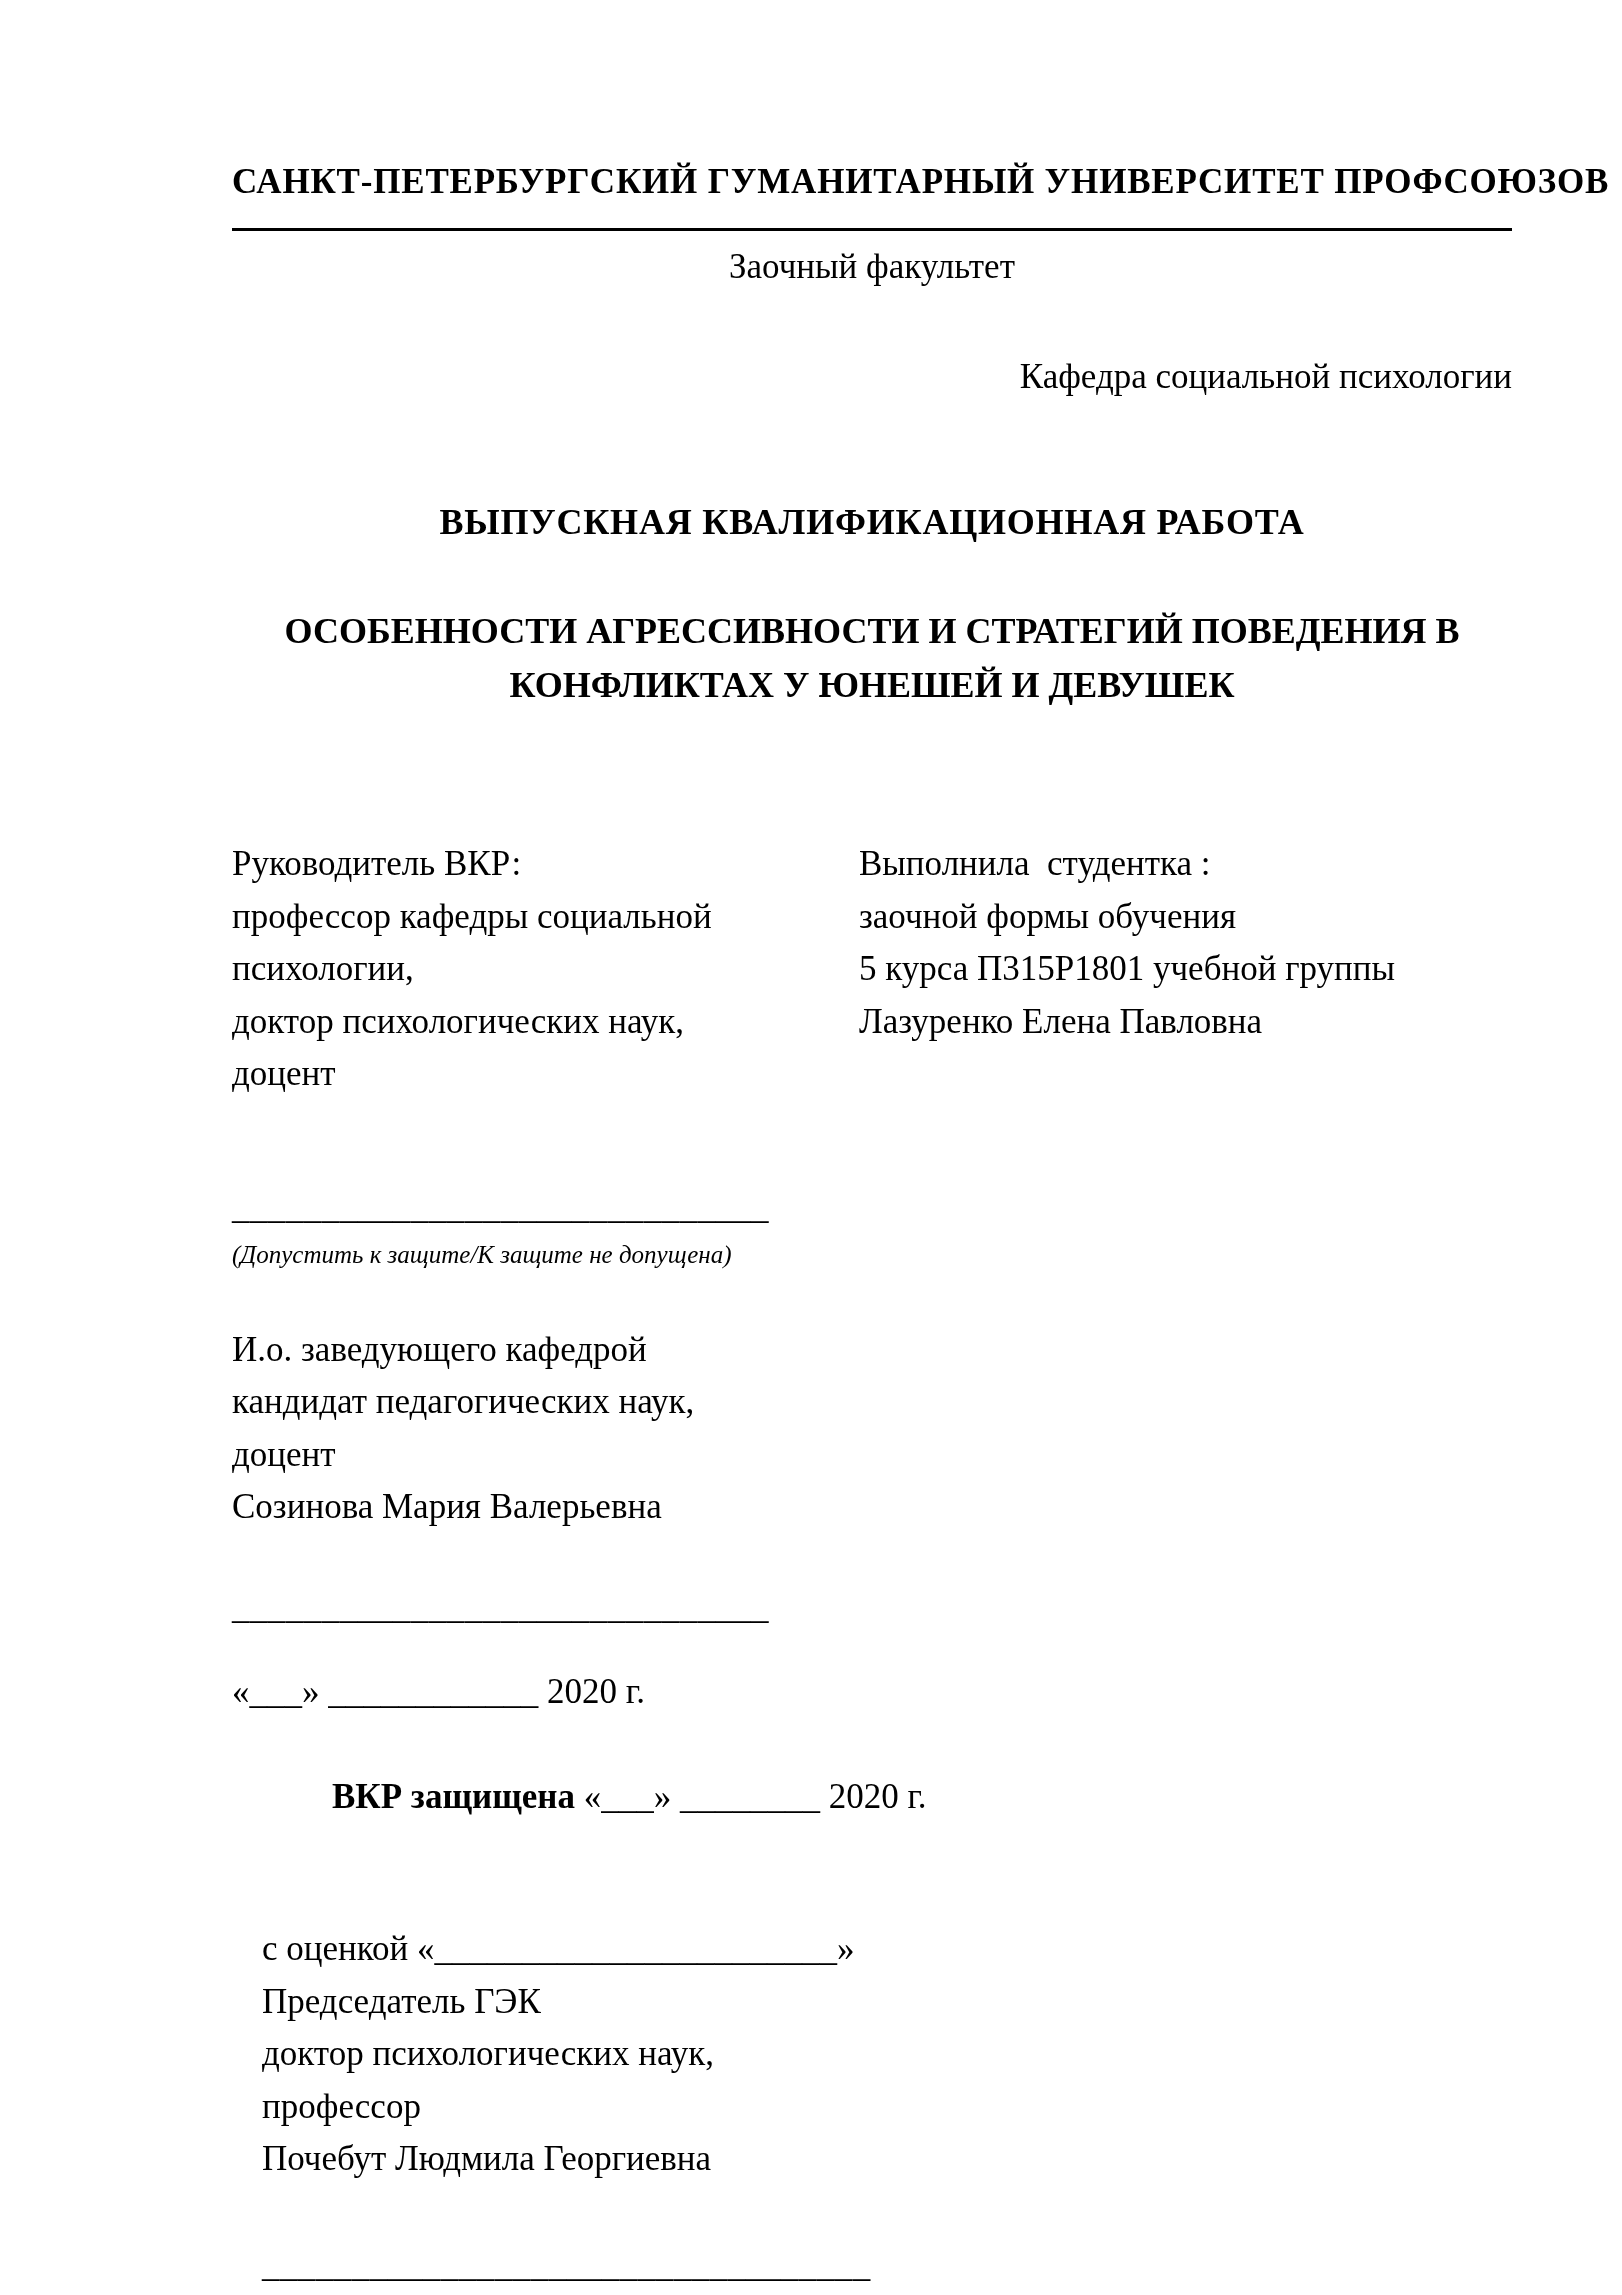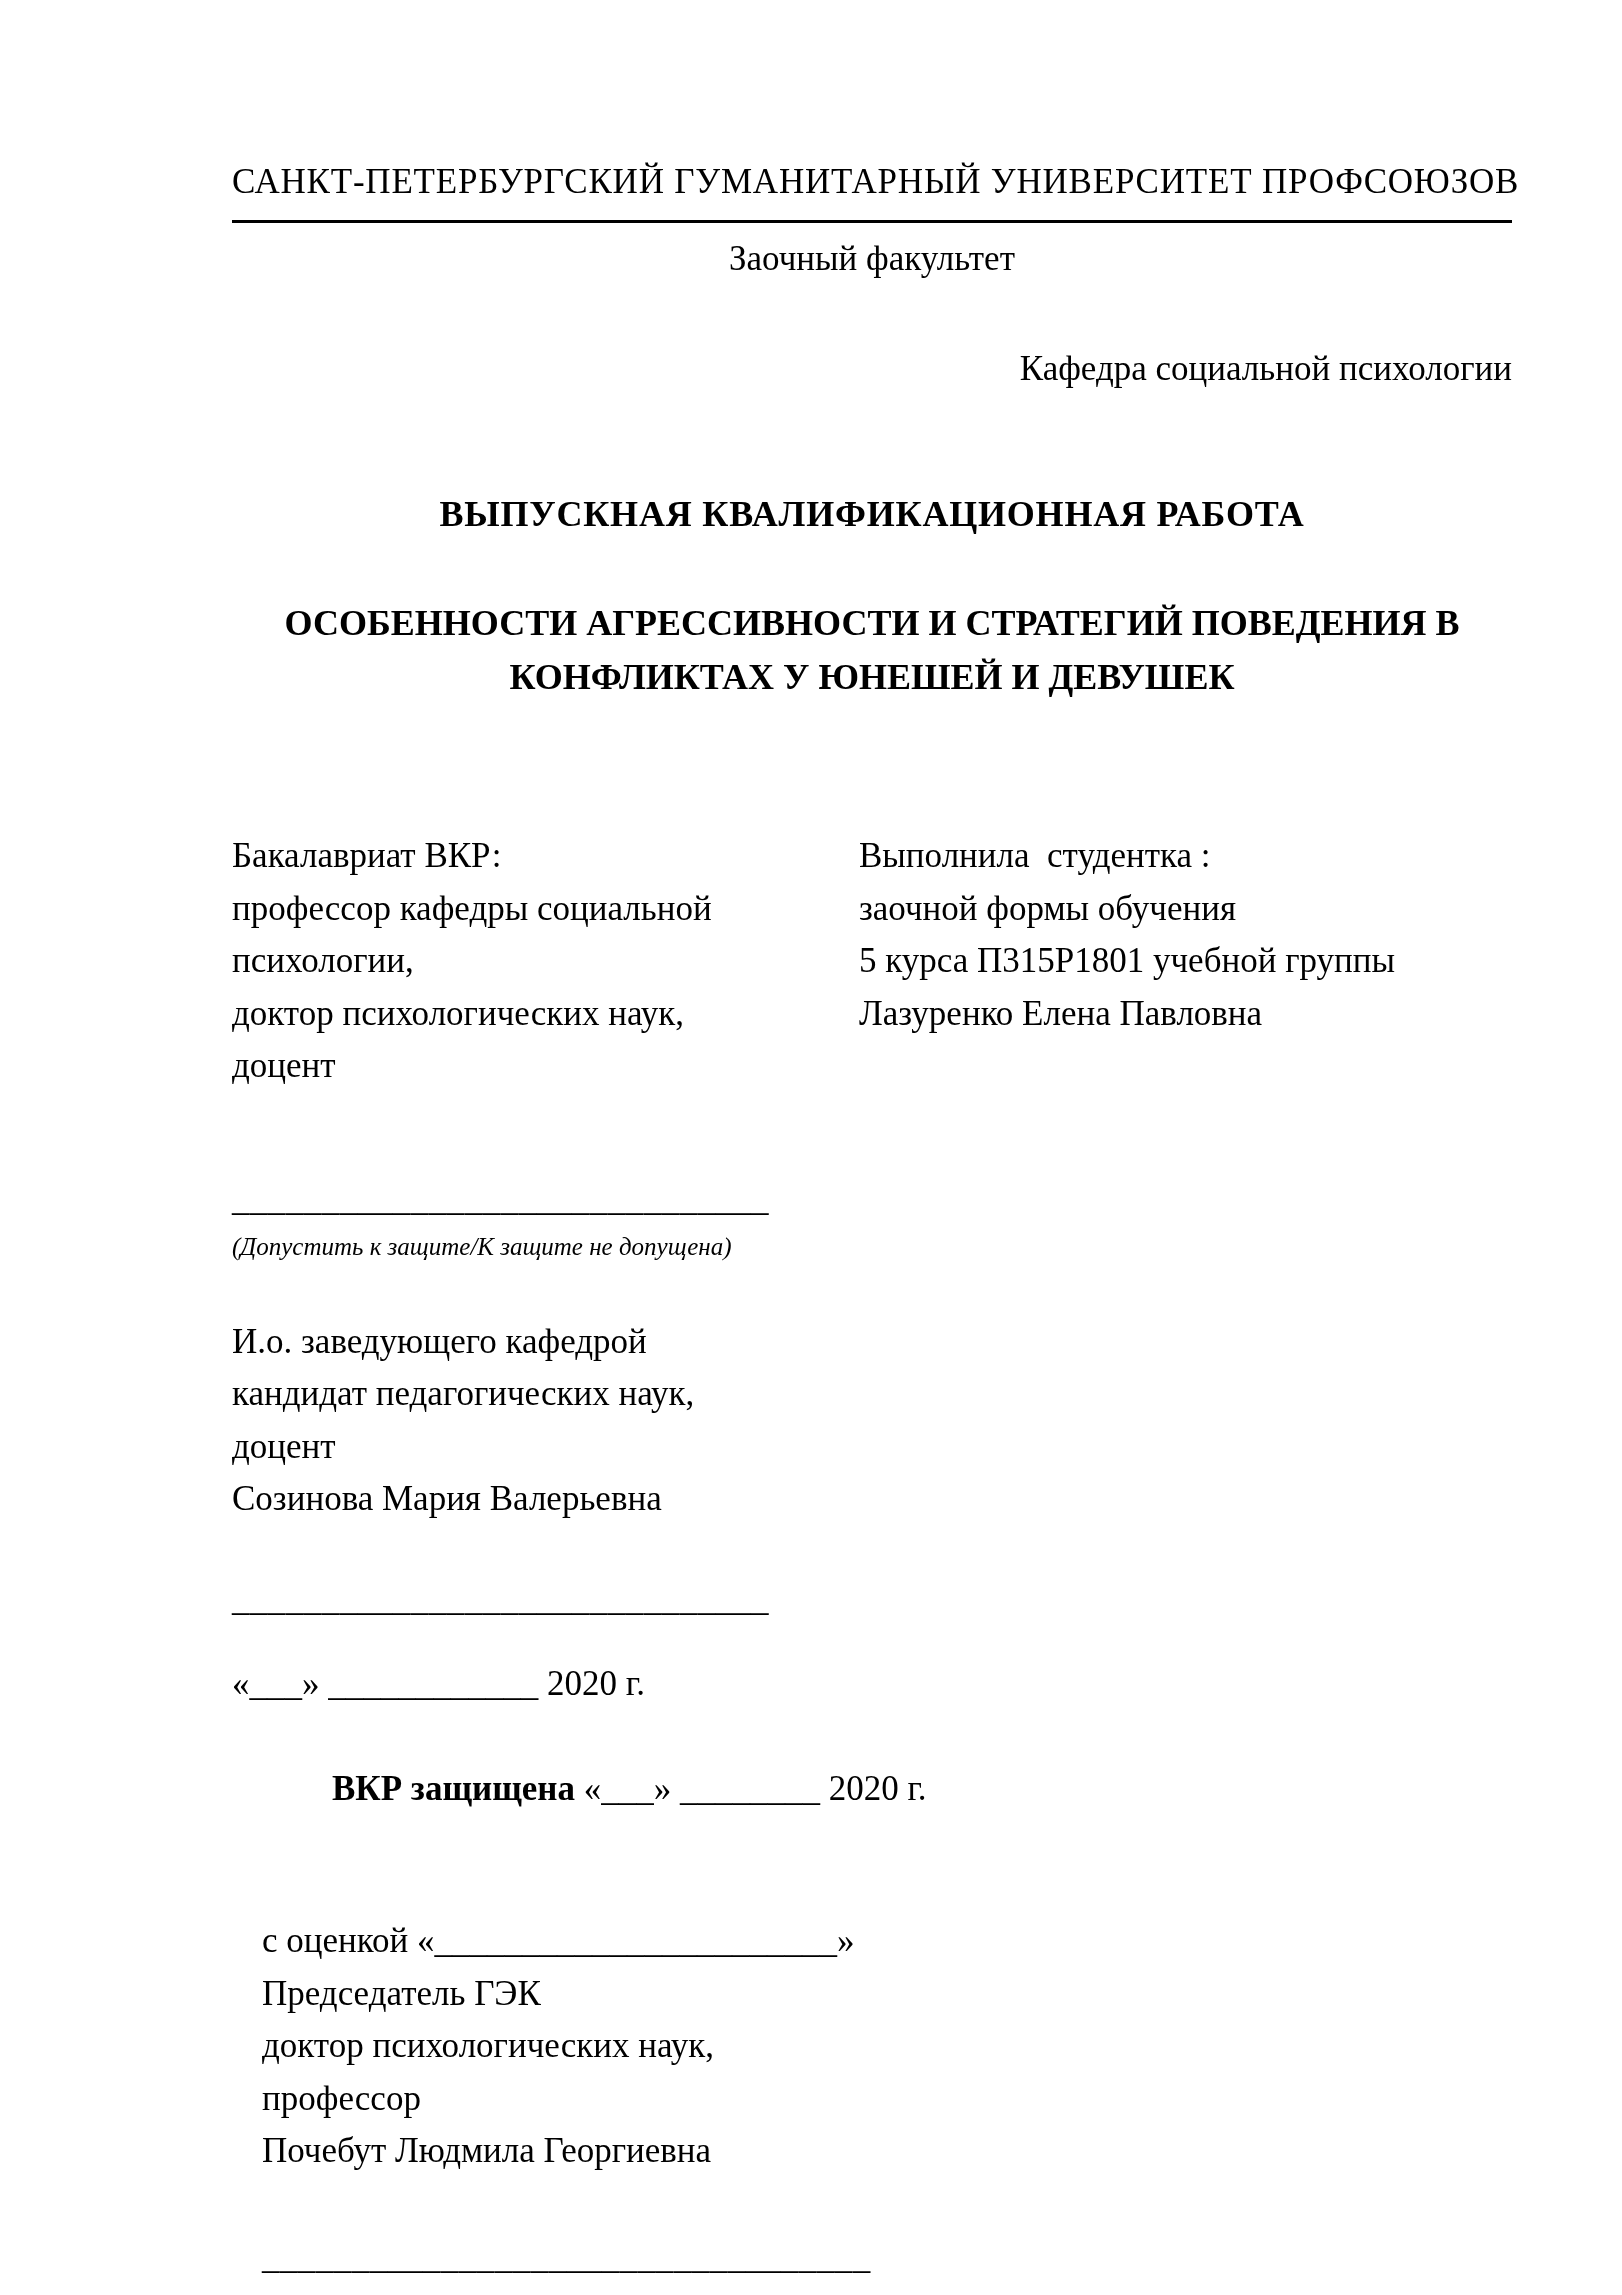--- a/index.html
+++ b/index.html
@@ -14,25 +14,25 @@
     width: 1623px;
     height: 2295px;
     background: #ffffff;
     padding: 161px 111px 0 232px;
     overflow: hidden;
   }
   .line { white-space: pre-wrap; font-size: 35px; line-height: 1.5; }
   .bold { font-weight: bold; }
 
   .university {
-    font-weight: normal;
+    font-weight: bold;
     font-size: 35px;
     letter-spacing: 0.8px;
     line-height: 1.2;
-    padding-bottom: 17px;
+    padding-bottom: 25px;
     border-bottom: 3.1px solid #000000;
     white-space: nowrap;
   }
   .faculty {
     text-align: center;
     font-size: 35px;
     margin-top: 11px;
     line-height: 1.4;
   }
   .department {
@@ -105,21 +105,21 @@
   <div class="worktype">ВЫПУСКНАЯ КВАЛИФИКАЦИОННАЯ РАБОТА</div>
 
   <div class="thesis-title">
     <div>ОСОБЕННОСТИ АГРЕССИВНОСТИ И СТРАТЕГИЙ ПОВЕДЕНИЯ В</div>
     <div>КОНФЛИКТАХ У ЮНЕШЕЙ И ДЕВУШЕК</div>
   </div>
 
 
   <div class="cols section-1">
     <div class="col-left">
-      <div class="line">Бакалавриат ВКР:</div>
+      <div class="line">Руководитель ВКР:</div>
       <div class="line">профессор кафедры социальной</div>
       <div class="line">психологии,</div>
       <div class="line">доктор психологических наук,</div>
       <div class="line">доцент</div>
     </div>
     <div class="col-right">
       <div class="line">Выполнила  студентка :</div>
       <div class="line">заочной формы обучения</div>
       <div class="line">5 курса П315Р1801 учебной группы</div>
       <div class="line">Лазуренко Елена Павловна</div>

